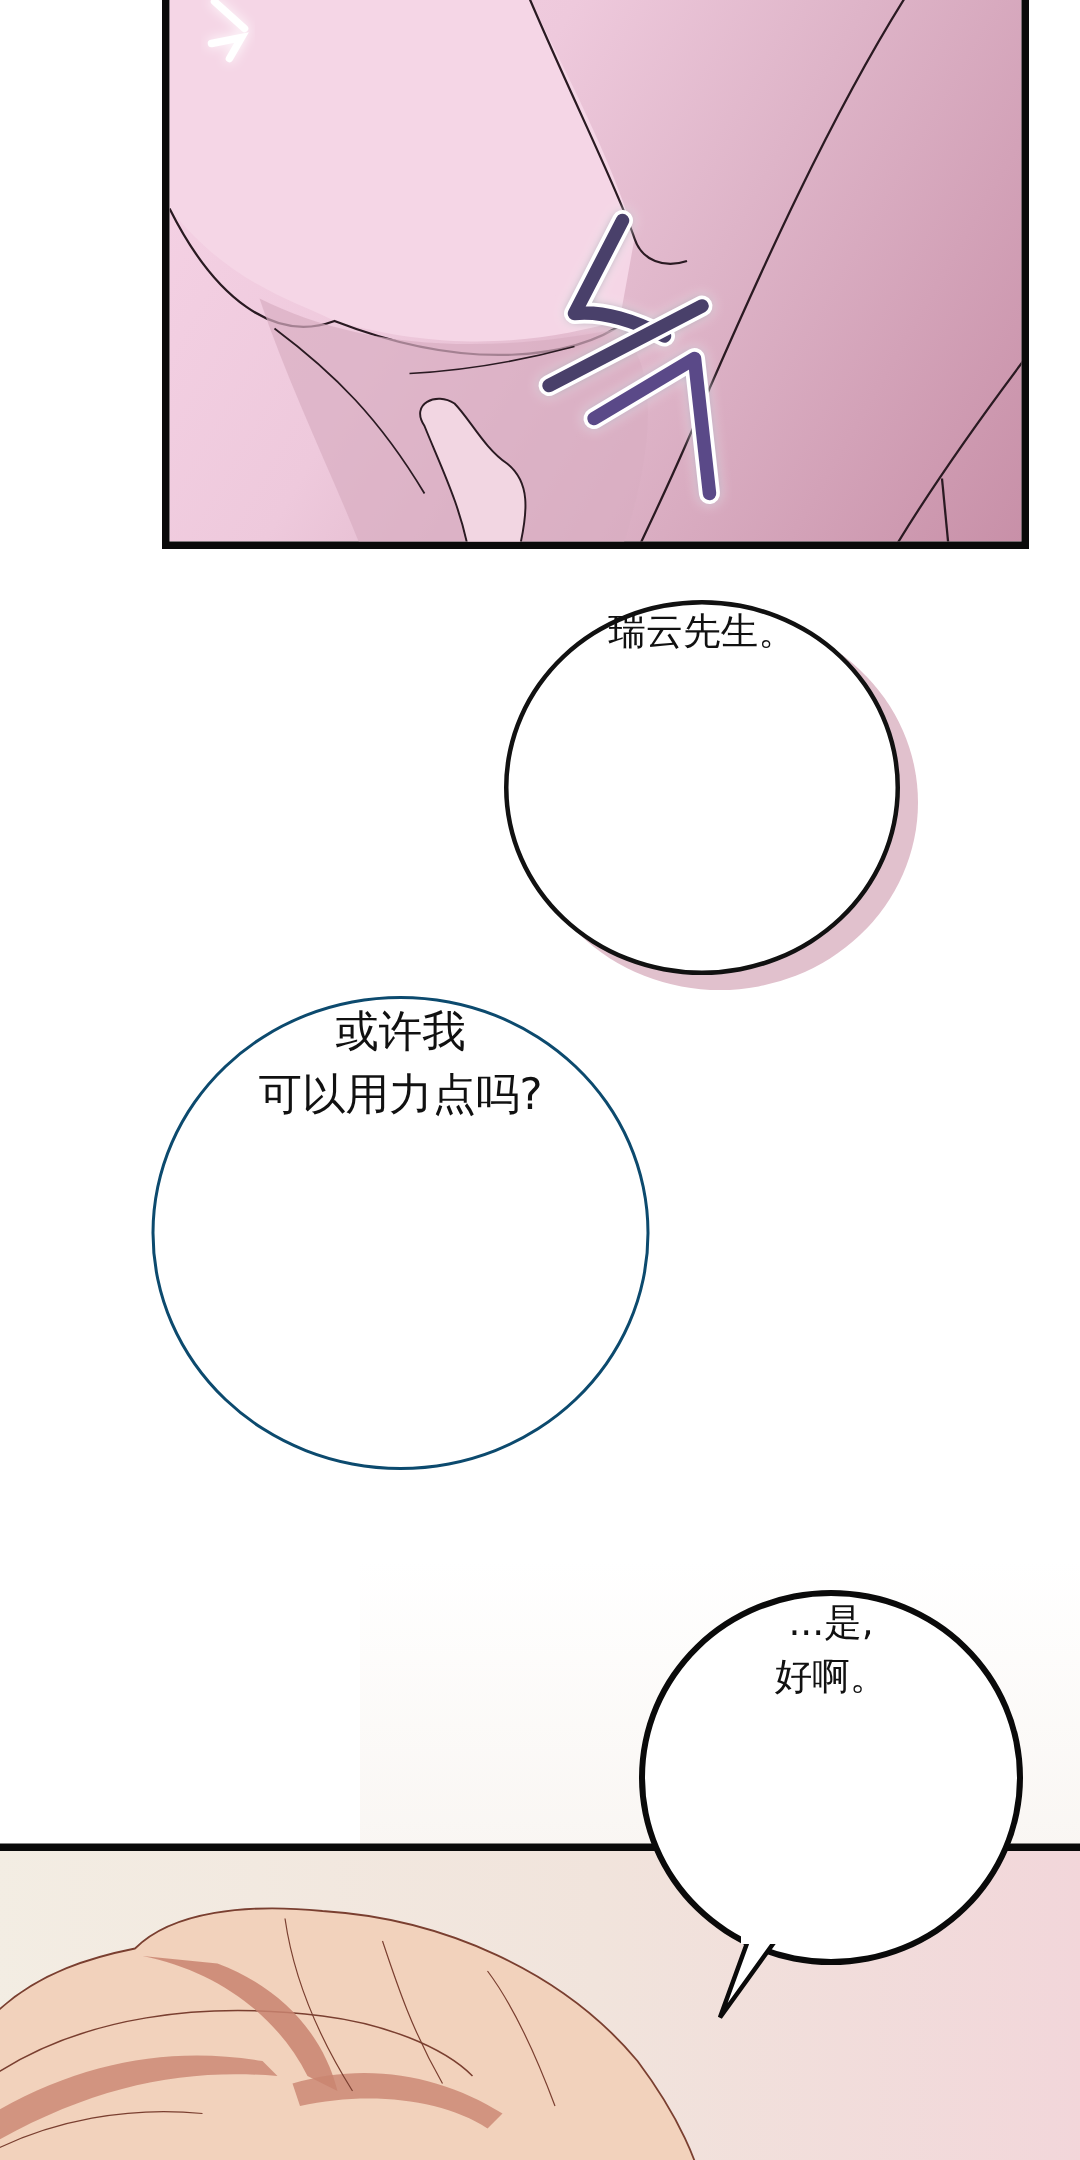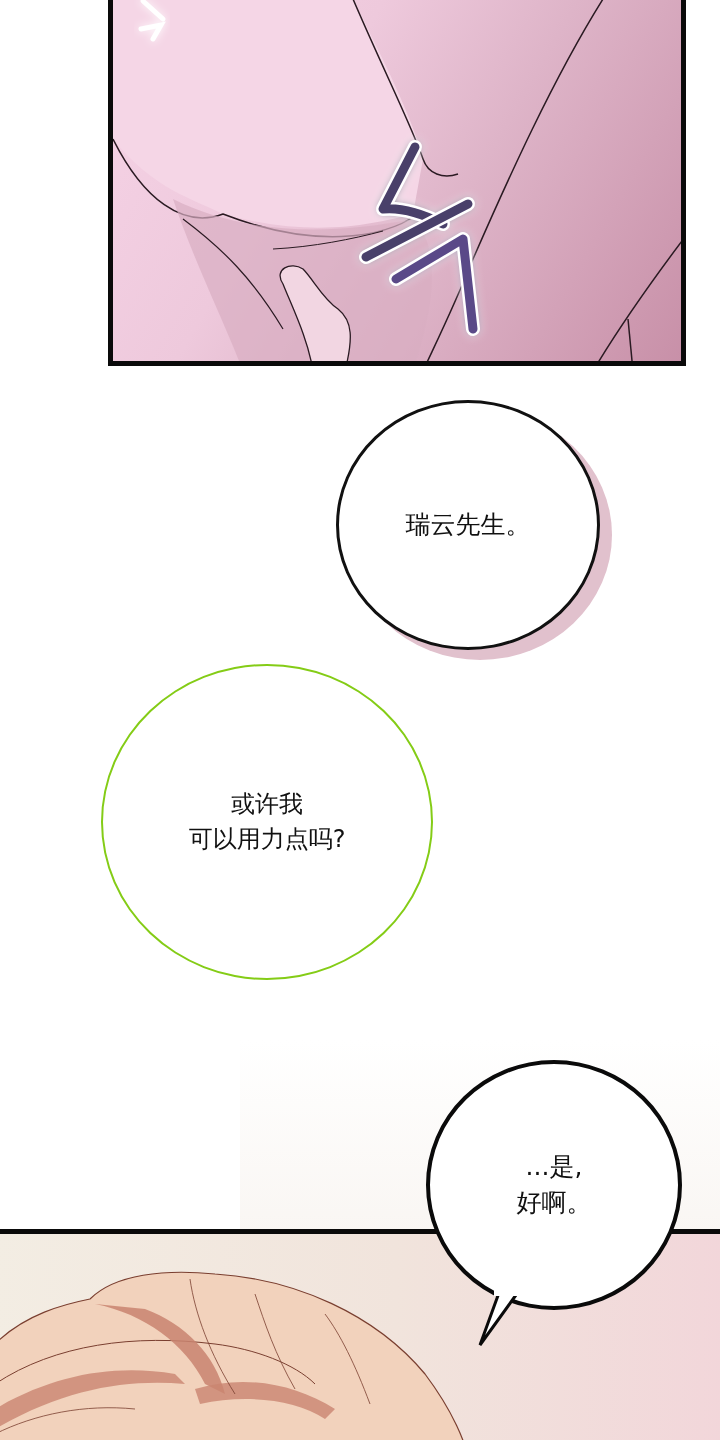--- a/index.html
+++ b/index.html
@@ -15,34 +15,34 @@
       background: linear-gradient(120deg, #f6d3e6 0%, #eec9dc 35%, #deb4c8 60%, #c890a8 100%);
     }
     #panel-bottom {
       left: -5px; top: 1229px; width: 730px; height: 220px;
       border-top: 5px solid #0a0a0a;
       background: linear-gradient(90deg, #f3ede3 0%, #f1e4dc 55%, #f2d6da 100%);
     }
     .art { position: absolute; left: 0; top: 0; }
     .bubble {
       position: absolute; background: #ffffff; border-radius: 50%;
-      display: flex; align-items: center; justify-content: center;
+      display: flex; align-items: flex-start; justify-content: center;
       text-align: center; box-sizing: border-box; color: #111;
       font-family: "DejaVu Sans", sans-serif;
     }
     .bubble-text { white-space: pre-line; line-height: 1.45; }
     #bubble1 {
       left: 336px; top: 400px; width: 264px; height: 250px;
       border: 3px solid #111;
       box-shadow: 12px 10px 0 0 #e1c1cd;
       font-size: 25px;
     }
     #bubble2 {
       left: 101px; top: 664px; width: 332px; height: 316px;
-      border: 2px solid #84cc16; font-size: 24px;
+      border: 2px solid #0c4a6e; font-size: 29px;
     }
     #bubble3 {
       left: 426px; top: 1060px; width: 256px; height: 250px;
       border: 4px solid #0a0a0a; font-size: 25px; z-index: 3;
     }
     #tail { position: absolute; left: 470px; top: 1290px; z-index: 4; }
     #bg-texture {
       position: absolute; left: 240px; top: 1040px; width: 480px; height: 190px;
       background: linear-gradient(180deg, rgba(250,247,244,0) 0%, rgba(248,244,240,0.8) 100%);
     }

